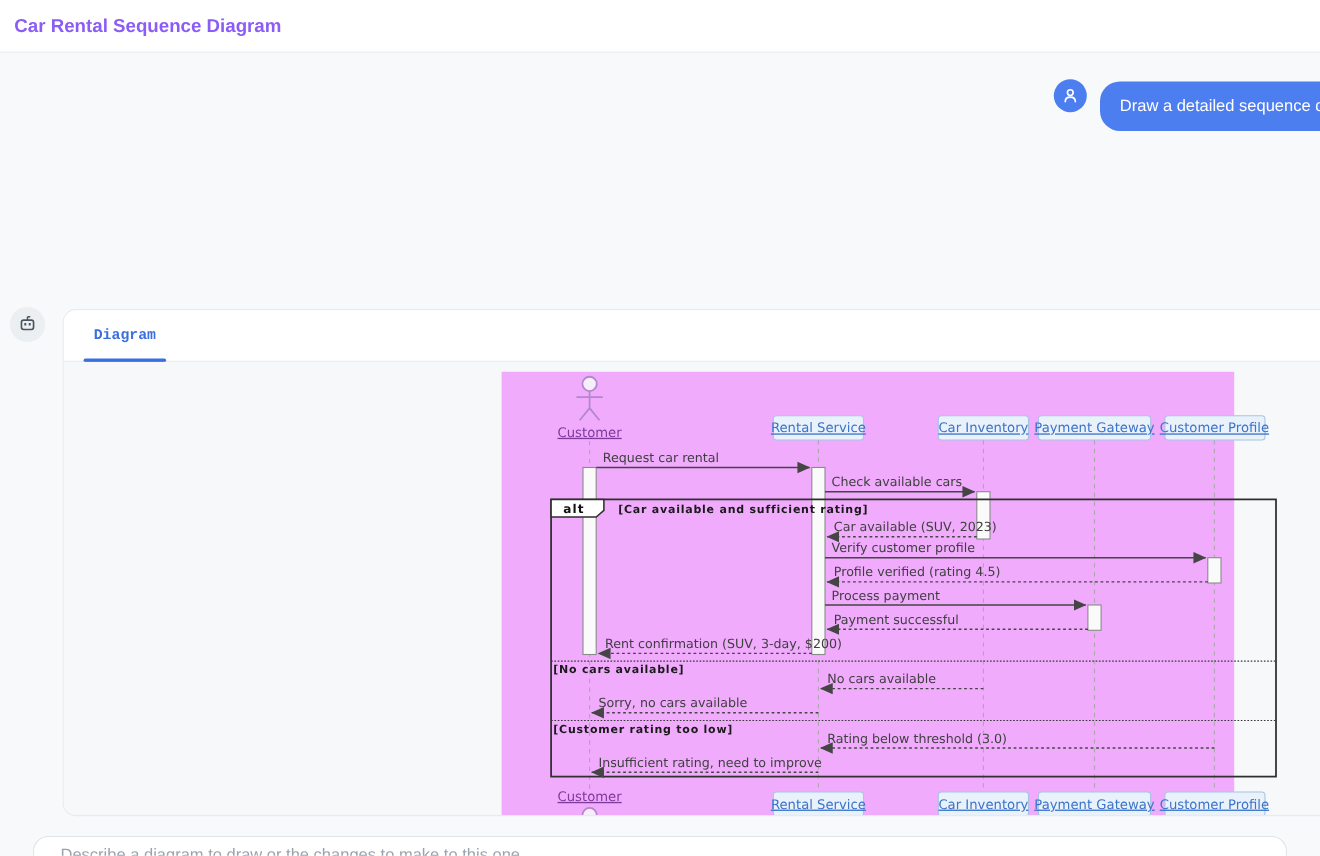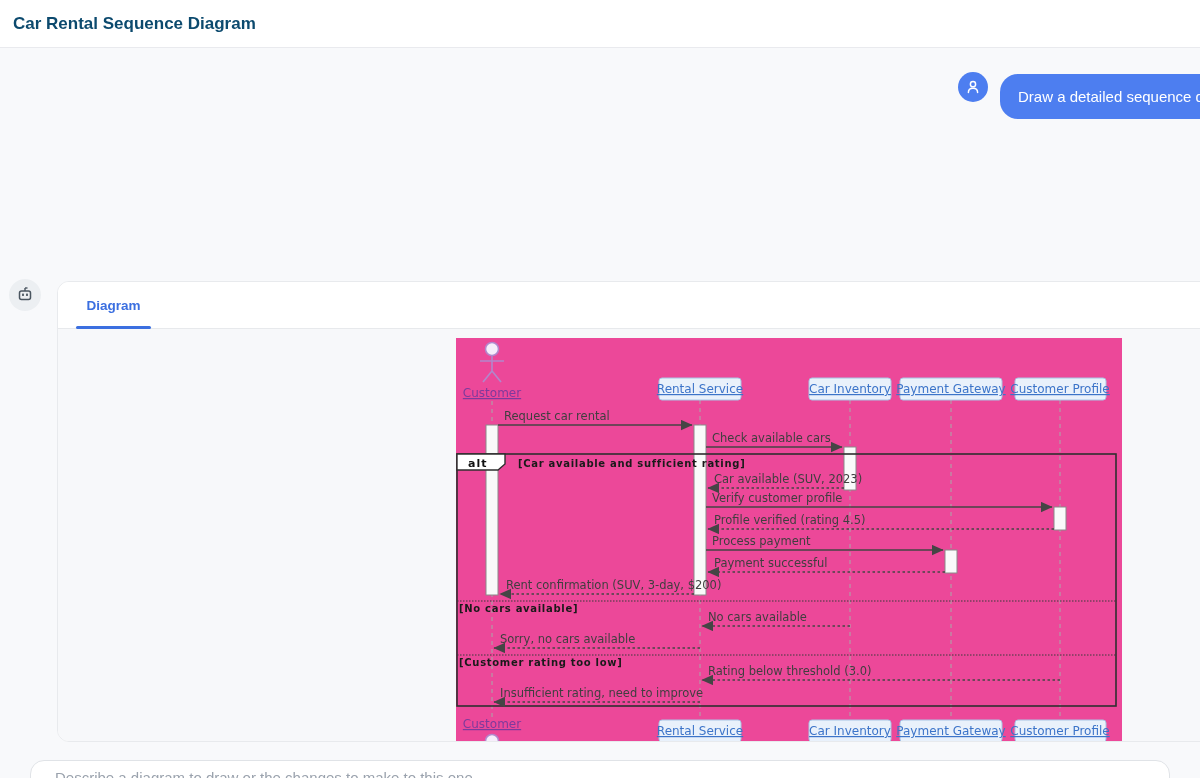--- a/index.html
+++ b/index.html
@@ -1,34 +1,34 @@
 <!DOCTYPE html>
 <html><head>
 <meta charset="utf-8">
 <style>
   * { margin:0; padding:0; box-sizing:border-box; }
   html,body { width:1200px; height:778px; overflow:hidden; }
   body { font-family:"Liberation Sans","DejaVu Sans",sans-serif; background:#f8f9fb; position:relative; }
 
   .app-header { position:absolute; left:0; top:0; width:1200px; height:48px; background:#ffffff; border-bottom:1px solid #e9eaee; z-index:5; }
-  .app-header h1 { font-size:17px; font-weight:700; color:#0c4a6e; line-height:48px; padding-left:13px; }
+  .app-header h1 { font-size:17px; font-weight:700; color:#8b5cf6; line-height:48px; padding-left:13px; }
 
   .avatar { position:absolute; left:958px; top:72px; width:30px; height:30px; border-radius:50%; background:#4d7ef0; display:flex; align-items:center; justify-content:center; }
   .bubble { position:absolute; left:1000px; top:74px; width:240px; height:45px; background:#4d7ef0; border-radius:18px; color:#ffffff; font-size:15px; line-height:45px; padding:0 18px; white-space:nowrap; overflow:hidden; }
 
   .bot-avatar { position:absolute; left:9px; top:279px; width:32px; height:32px; border-radius:50%; background:#eceff2; display:flex; align-items:center; justify-content:center; }
 
   .card { position:absolute; left:57px; top:281px; width:1160px; height:461px; background:#ffffff; border:1px solid #e8eaed; border-radius:12px; overflow:hidden; }
   .tabbar { position:absolute; left:0; top:0; width:100%; height:47px; background:#ffffff; border-bottom:1px solid #e7e9ec; }
   .tab { position:absolute; top:0; height:47px; font-size:13.5px; line-height:47px; text-align:center; cursor:pointer; }
-  .tab-diagram { left:18px; width:75px; color:#3b6fe0; font-weight:700; }
+  .tab-diagram { left:18px; width:75px; color:#3b6fe0; font-weight:700;font-family:Liberation Mono, monospace; }
   .tab-src { left:100px; width:120px; color:#49505c; font-weight:500; }
   .tab-underline { position:absolute; left:18px; bottom:-1px; width:75px; height:3px; background:#3b6fe0; border-radius:2px; }
   .panel { position:absolute; left:0; top:47px; width:100%; height:414px; background:#f7f8fa; }
-  .diagram-img { position:absolute; left:398px; top:9px; width:666px; height:405px; background:#ec4899; }
+  .diagram-img { position:absolute; left:398px; top:9px; width:666px; height:405px; background:#f0abfc;padding-left:44px; }
 
   .input-box { position:absolute; left:30px; top:760px; width:1140px; height:80px; background:#ffffff; border:1px solid #e0e3e7; border-radius:14px; }
   .input-box textarea { width:100%; height:100%; border:none; outline:none; resize:none; background:transparent; font-family:"Liberation Sans","DejaVu Sans",sans-serif; font-size:15px; color:#3a4250; padding:8px 24px; }
   .input-box textarea::placeholder { color:#9aa2ad; }
 
   
   .sd-msg { font-family:"DejaVu Sans",sans-serif; font-size:11.5px; fill:#3f3f3f; }
   .sd-guard { font-family:"DejaVu Sans",sans-serif; font-size:10px; font-weight:bold; fill:#1a1a1a; letter-spacing:0.7px; }
   .sd-op { font-family:"DejaVu Sans",sans-serif; font-size:11px; font-weight:bold; fill:#111; letter-spacing:1px; }
   .sd-part { font-family:"DejaVu Sans",sans-serif; font-size:12px; fill:#3c74c9; text-decoration:underline; cursor:pointer; }

